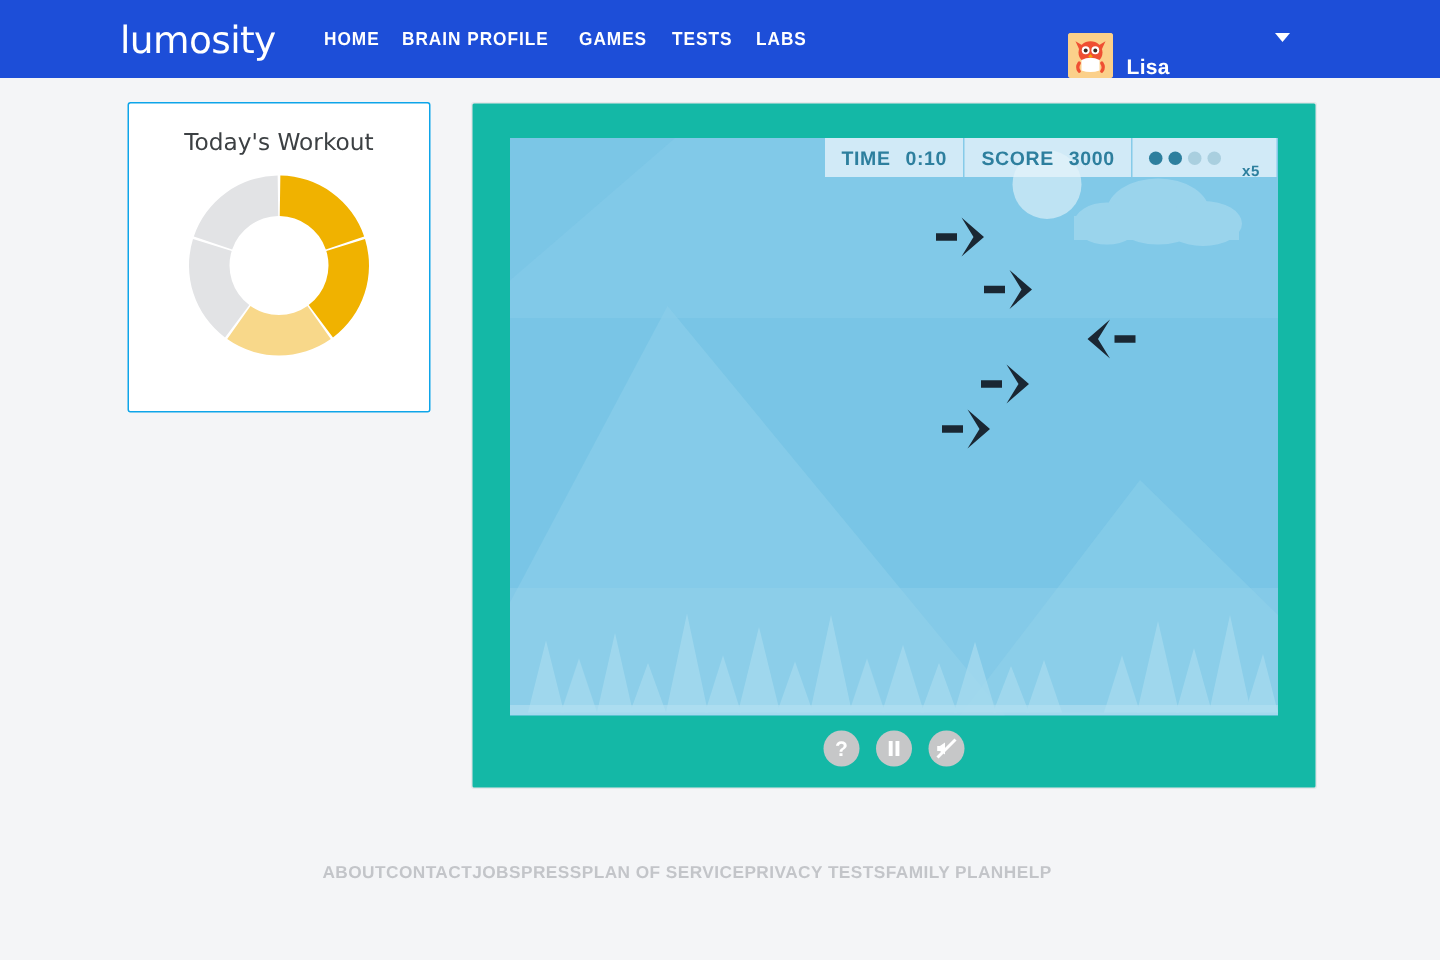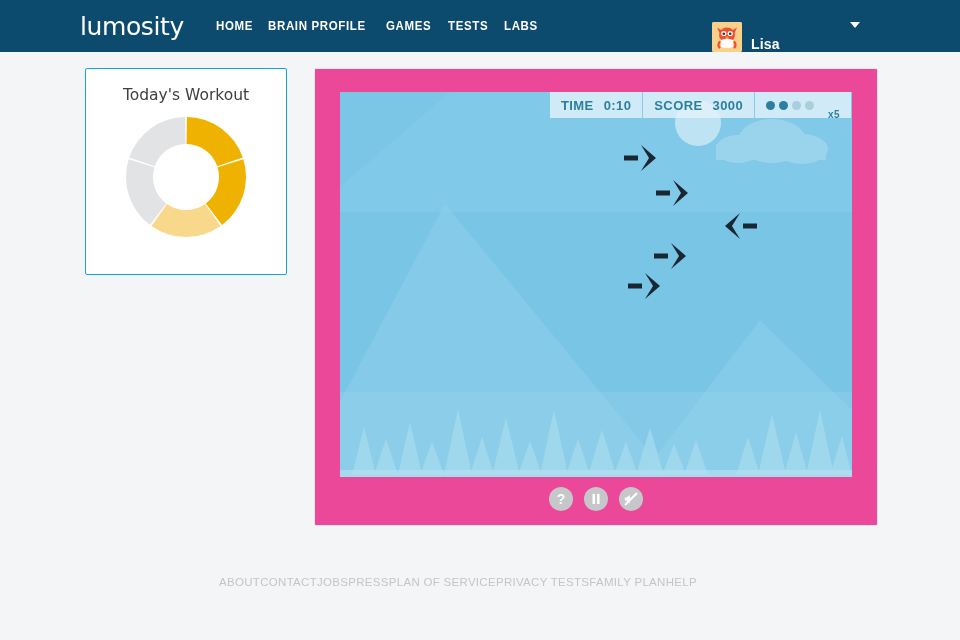--- a/index.html
+++ b/index.html
@@ -6,21 +6,21 @@
   html, body {
     width: 960px; height: 640px;
     background: #f4f5f7;
     font-family: "Liberation Sans", sans-serif;
     overflow: hidden;
   }
 
   
   .header {
     height: 52px; width: 960px;
-    background: #0c4a6e;
+    background: #1d4ed8;
     display: flex; align-items: center;
     position: relative;
   }
   .logo {
     margin-left: 80px;
     color: #ffffff;
     font-size: 25px;
     font-weight: 400;
     letter-spacing: -0.4px;
     font-family: "DejaVu Sans", sans-serif;
@@ -78,21 +78,21 @@
     font-family: "DejaVu Sans", sans-serif;
   }
   .donut-wrap {
     display: flex; justify-content: center; margin-top: 11px;
   }
 
   
   .game-panel {
     position: absolute; left: 314px; top: 68px;
     width: 564px; height: 458px;
-    background: #ec4899;
+    background: #14b8a6;
     border: 1px solid #e6e7e9;
     border-radius: 2px;
   }
   .game-canvas {
     position: absolute; left: 25px; top: 23px;
     width: 512px; height: 385px;
     overflow: hidden;
     background: #79c5e6;
   }
 
@@ -131,21 +131,21 @@
     width: 24px; height: 24px; border-radius: 50%;
     background: #c6c7c8;
     display: flex; align-items: center; justify-content: center;
     cursor: pointer;
     border: none;
   }
 
   
   .footer {
     position: absolute; left: 0; top: 576px; width: 916px;
-    display: flex; justify-content: center; gap: 0;
+    display: flex; justify-content: center; gap: 0; font-weight: bold;
   }
   .footer-link {
     color: #c3c5c9;
     font-size: 11.5px;
     letter-spacing: .3px;
     text-decoration: none;
     cursor: pointer;
     white-space: nowrap;
     font-family: "Liberation Sans", sans-serif;
   }

